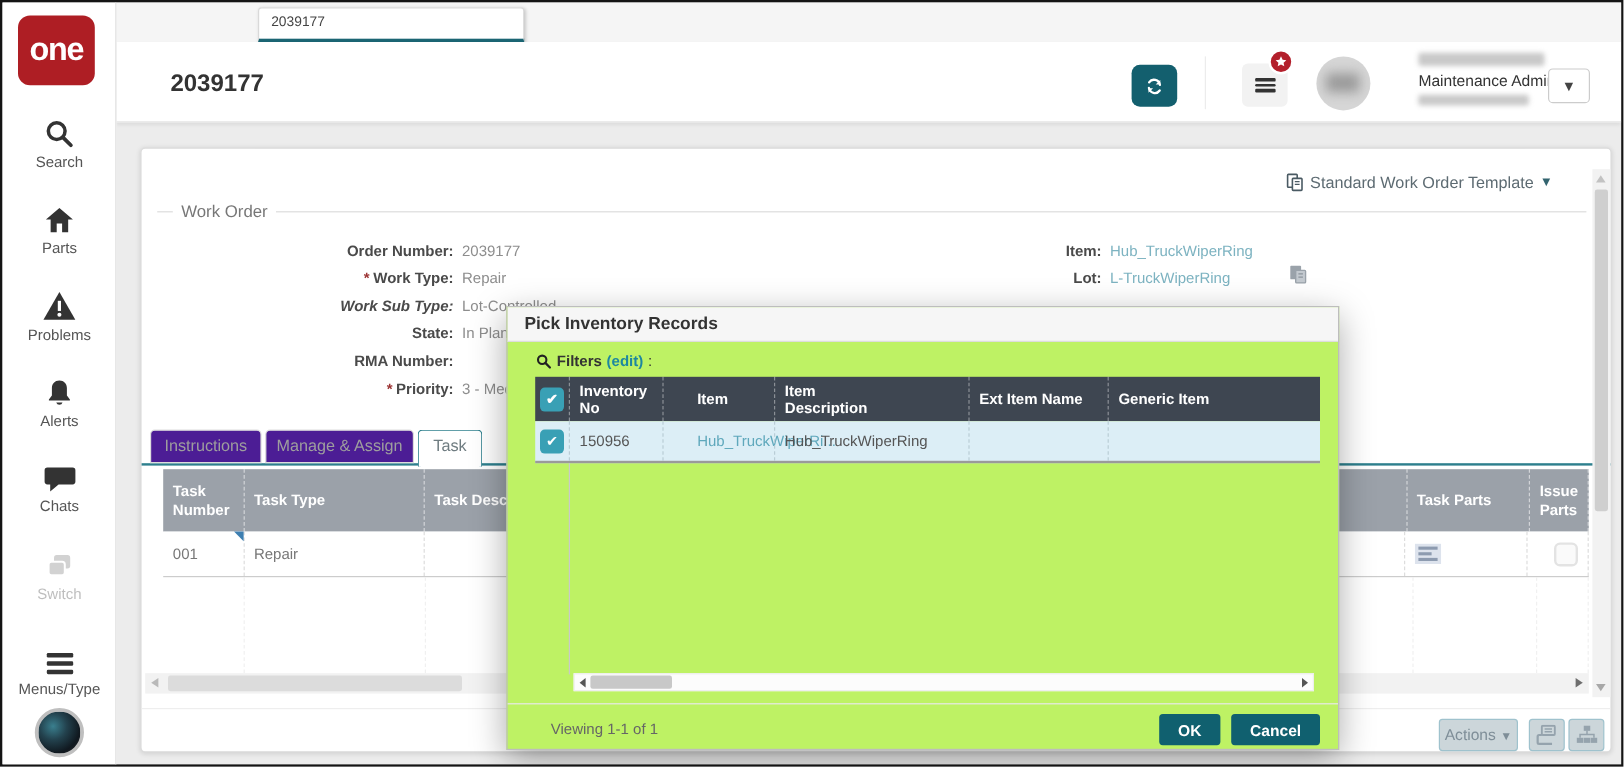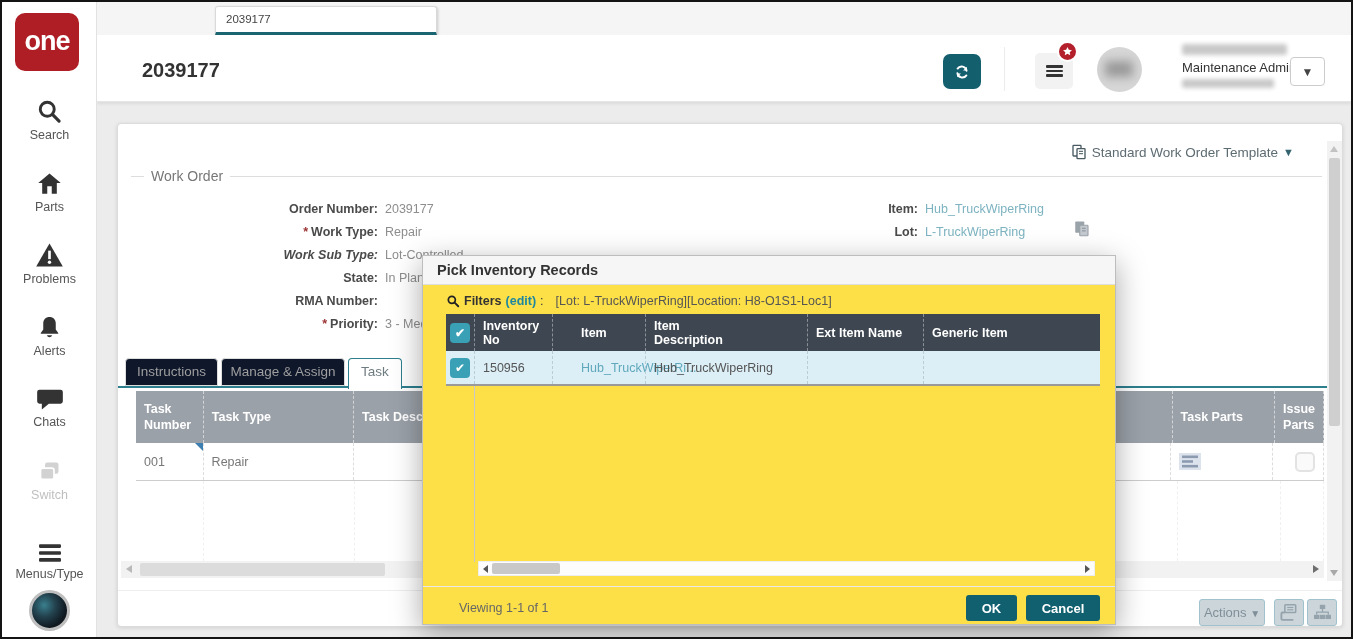--- a/index.html
+++ b/index.html
@@ -44,21 +44,21 @@
   .fieldset-legend { position:absolute; left:26px; top:44px; background:#fff; padding:0 7px; color:#777; font-size:14px;text-align:center; }
   .fld { position:absolute; height:17px; font-size:12.5px; white-space:nowrap; }
   .fld .lbl { position:absolute; right:0; font-weight:bold; color:#4a4a4a; }
   .fld .lbl .req { color:#9c3434; margin-right:3px; }
   .fld .val { position:absolute; left:7px; color:#8d8d8d; }
   .fld .val.link { color:#7db3c1; cursor:pointer; }
   .lot-icon { position:absolute; left:955px; top:96px; cursor:pointer; }
 
   
   .tabs-underline { position:absolute; left:0; right:0; top:262px; height:2px; background:#2d7f8d; }
-  .tab { position:absolute; top:234px; height:28px; background:#0f172a; border:1px solid #ddd; border-radius:4px 4px 0 0; font-size:13.5px; color:#9e9e9e; text-align:center; line-height:26px; cursor:pointer; }
+  .tab { position:absolute; top:234px; height:28px; background:#4c1d95; border:1px solid #ddd; border-radius:4px 4px 0 0; font-size:13.5px; color:#9e9e9e; text-align:center; line-height:26px; cursor:pointer; }
   .tab.active { background:#fff; border:1px solid #2d7f8d; border-bottom:none; height:31px; color:#6f7c81; z-index:2; }
 
   
   .task-table { position:absolute; left:18px; top:267px; width:1188px; }
   .t-row { display:flex; width:100%; }
   .t-head { background:#9ba1a9; height:52px; }
   .t-cell { padding:6px 8px; font-size:12.5px; display:flex; flex-direction:column; justify-content:center; }
   .t-head .t-cell { color:#fff; font-weight:bold; border-right:1px dashed rgba(255,255,255,.55); line-height:1.3; }
   .t-body { height:38px; border-bottom:1px solid #ccc; background:#fff; }
   .t-body .t-cell { color:#777; border-right:1px dashed #ddd; position:relative; justify-content:center; }
@@ -78,21 +78,21 @@
   .arr-u { left:3px; top:5px; border-left:4.5px solid transparent; border-right:4.5px solid transparent; border-bottom:6px solid #c2c2c2; }
   .arr-d { left:3px; bottom:5px; border-left:4.5px solid transparent; border-right:4.5px solid transparent; border-top:6px solid #a8a8a8; }
   .v-thumb { position:absolute; left:2px; top:17px; width:11px; height:268px; background:#cfcfcf; border-radius:2px; }
 
   
   .panel-footer { position:absolute; left:0; right:0; top:466px; height:38px; border-top:1px solid #eee; }
   .actions-btn { position:absolute; left:1081px; top:8px; width:66px; height:27px; background:#ccd6da; border:1px solid #9fc2cd; border-radius:3px; color:#7f8e98; font-size:13px; cursor:pointer; }
   .icon-btn { position:absolute; top:8px; width:30px; height:27px; background:#ccd6da; border:1px solid #9fc2cd; border-radius:3px; display:flex; align-items:center; justify-content:center; cursor:pointer; }
 
   
-  .modal { position:absolute; left:420px; top:253px; width:694px; height:370px; background:#fde047; border:1px solid #bdbdbd; box-shadow:0 8px 28px rgba(0,0,0,.35); z-index:10; }
+  .modal { position:absolute; left:420px; top:253px; width:694px; height:370px; background:#bef264; border:1px solid #bdbdbd; box-shadow:0 8px 28px rgba(0,0,0,.35); z-index:10; }
   .modal-title { height:29px; background:#f6f6f6; border-bottom:1px solid #ddd; font-size:14.5px; font-weight:bold; color:#333; line-height:29px; padding-left:14px; }
   .filters-row { position:absolute; left:23px; top:38px; font-size:12.5px; color:#333; display:flex; align-items:center; gap:4px; white-space:nowrap; }
   .filters-row .f-lbl { font-weight:bold; }
   .filters-row .f-edit { color:#1d87a0; font-weight:bold; cursor:pointer; }
   .filters-row .f-val { color:#555; margin-left:8px; }
   .m-grid { position:absolute; left:23px; top:58px; width:654px; }
   .m-row { display:flex; width:100%; }
   .m-head { background:#3e4651; height:37px; }
   .m-cell { padding:0 8px; font-size:12.5px; display:flex; align-items:center; }
   .m-head .m-cell { color:#fff; font-weight:bold; border-left:1px dashed rgba(255,255,255,.4); }
@@ -366,21 +366,20 @@
     <div class="modal-title">Pick Inventory Records</div>
 
     <div class="filters-row">
       <svg width="14" height="14" viewBox="0 0 24 24">
           <circle cx="10" cy="10" r="6" fill="none" stroke="#222" stroke-width="3"></circle>
           <line x1="14.8" y1="14.8" x2="21" y2="21" stroke="#222" stroke-width="3.2" stroke-linecap="round"></line>
         </svg>
       <span class="f-lbl">Filters</span>
       <span class="f-edit">(edit)</span>
       <span>:</span>
-      <span class="f-val">[Lot: L-TruckWiperRing][Location: H8-O1S1-Loc1]</span>
     </div>
 
     <div class="m-grid">
       <div class="m-row m-head">
         <div class="m-cell mc1">
             <div class="cb">✔</div>
           </div>
         <div class="m-cell mc2">Inventory No</div>
         <div class="m-cell mc3">Item</div>
         <div class="m-cell mc4">Item Description</div>

